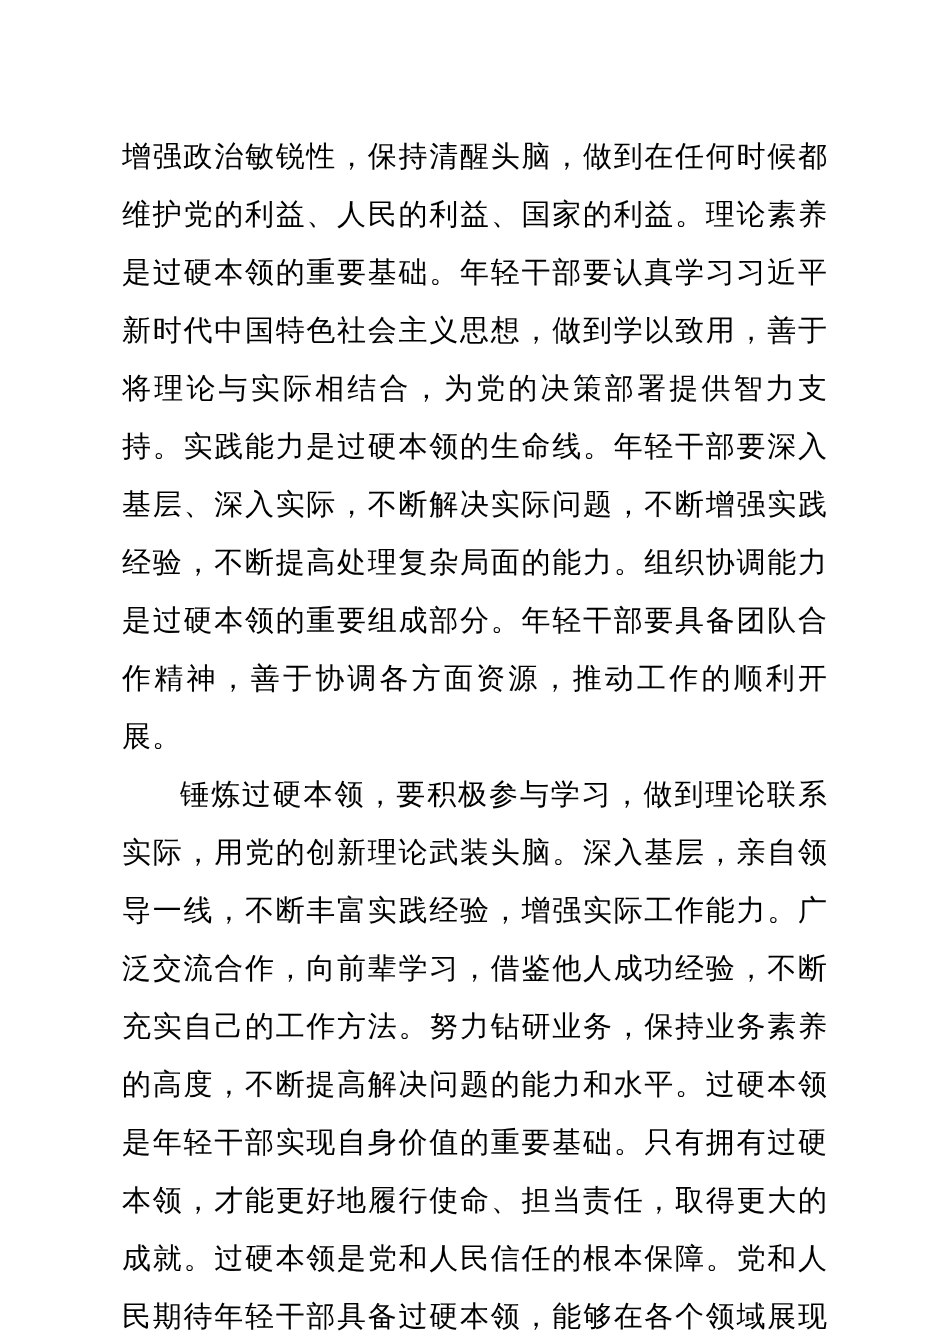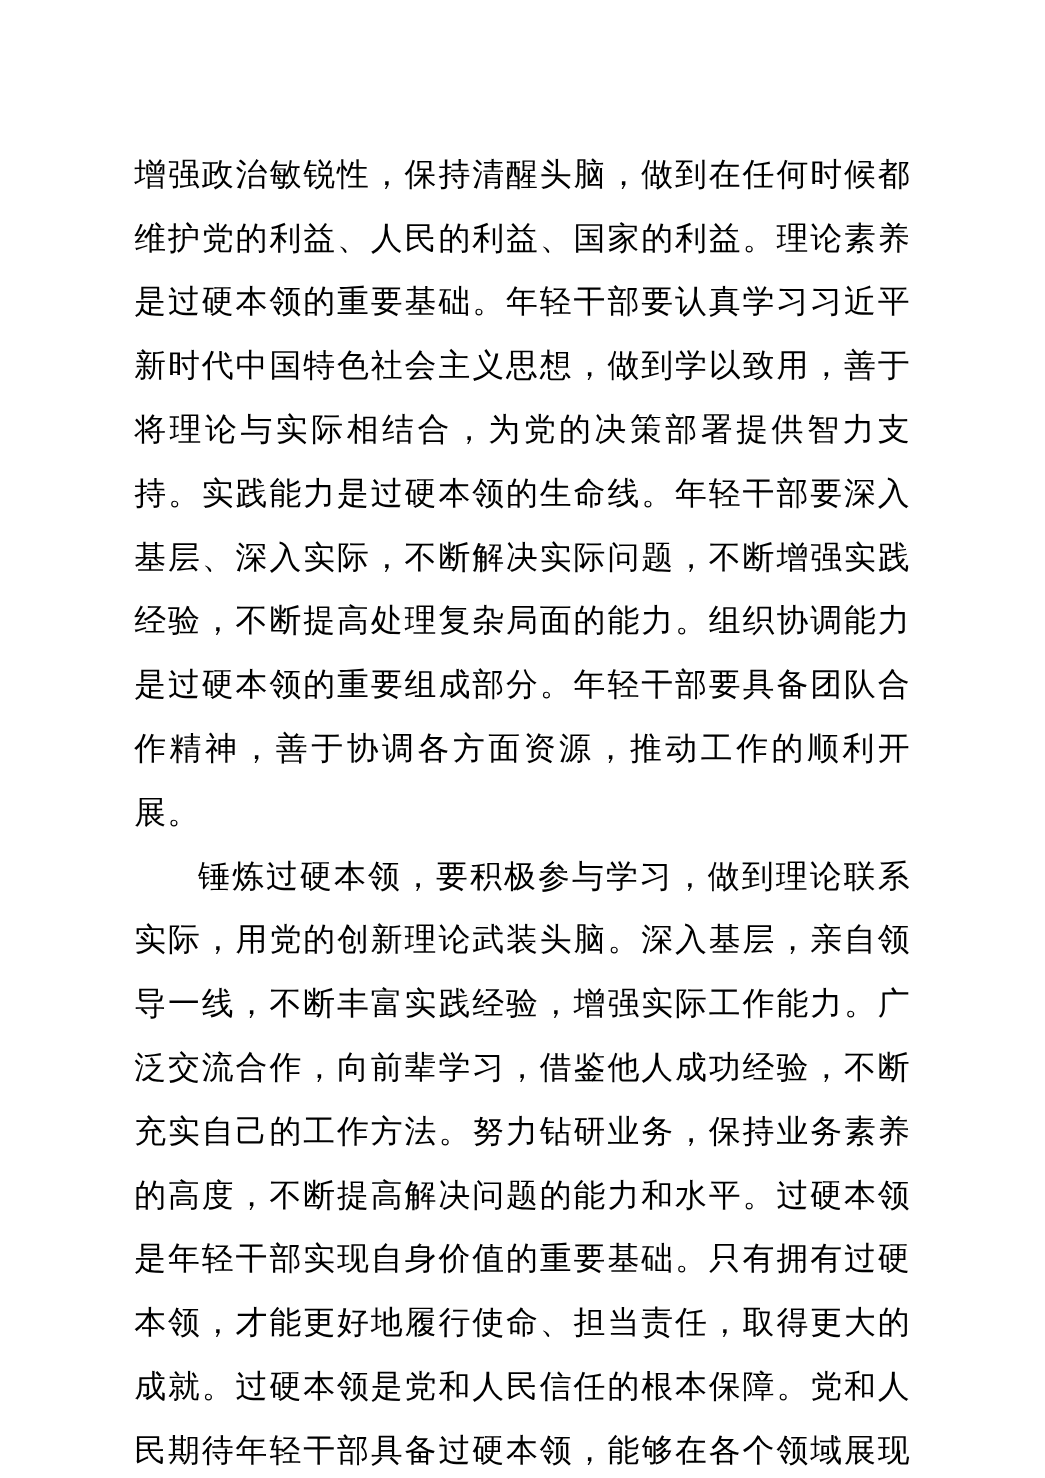--- a/index.html
+++ b/index.html
@@ -13,20 +13,21 @@
     overflow: hidden;
     font-family: "Liberation Serif", "DejaVu Serif", serif;
   }
   .page {
     box-sizing: border-box;
     width: 950px;
     height: 1344px;
     padding: 130px 122px 0 122px;
     background: #ffffff;
     color: #000000;
+    font-family: Liberation Mono, monospace;
   }
   .doc-body p {
     margin: 0;
     font-size: 29px;
     line-height: 58px;
     text-align: justify;
     text-justify: inter-ideograph;
     letter-spacing: 1px;
     word-break: break-all;
     color: #000000;

